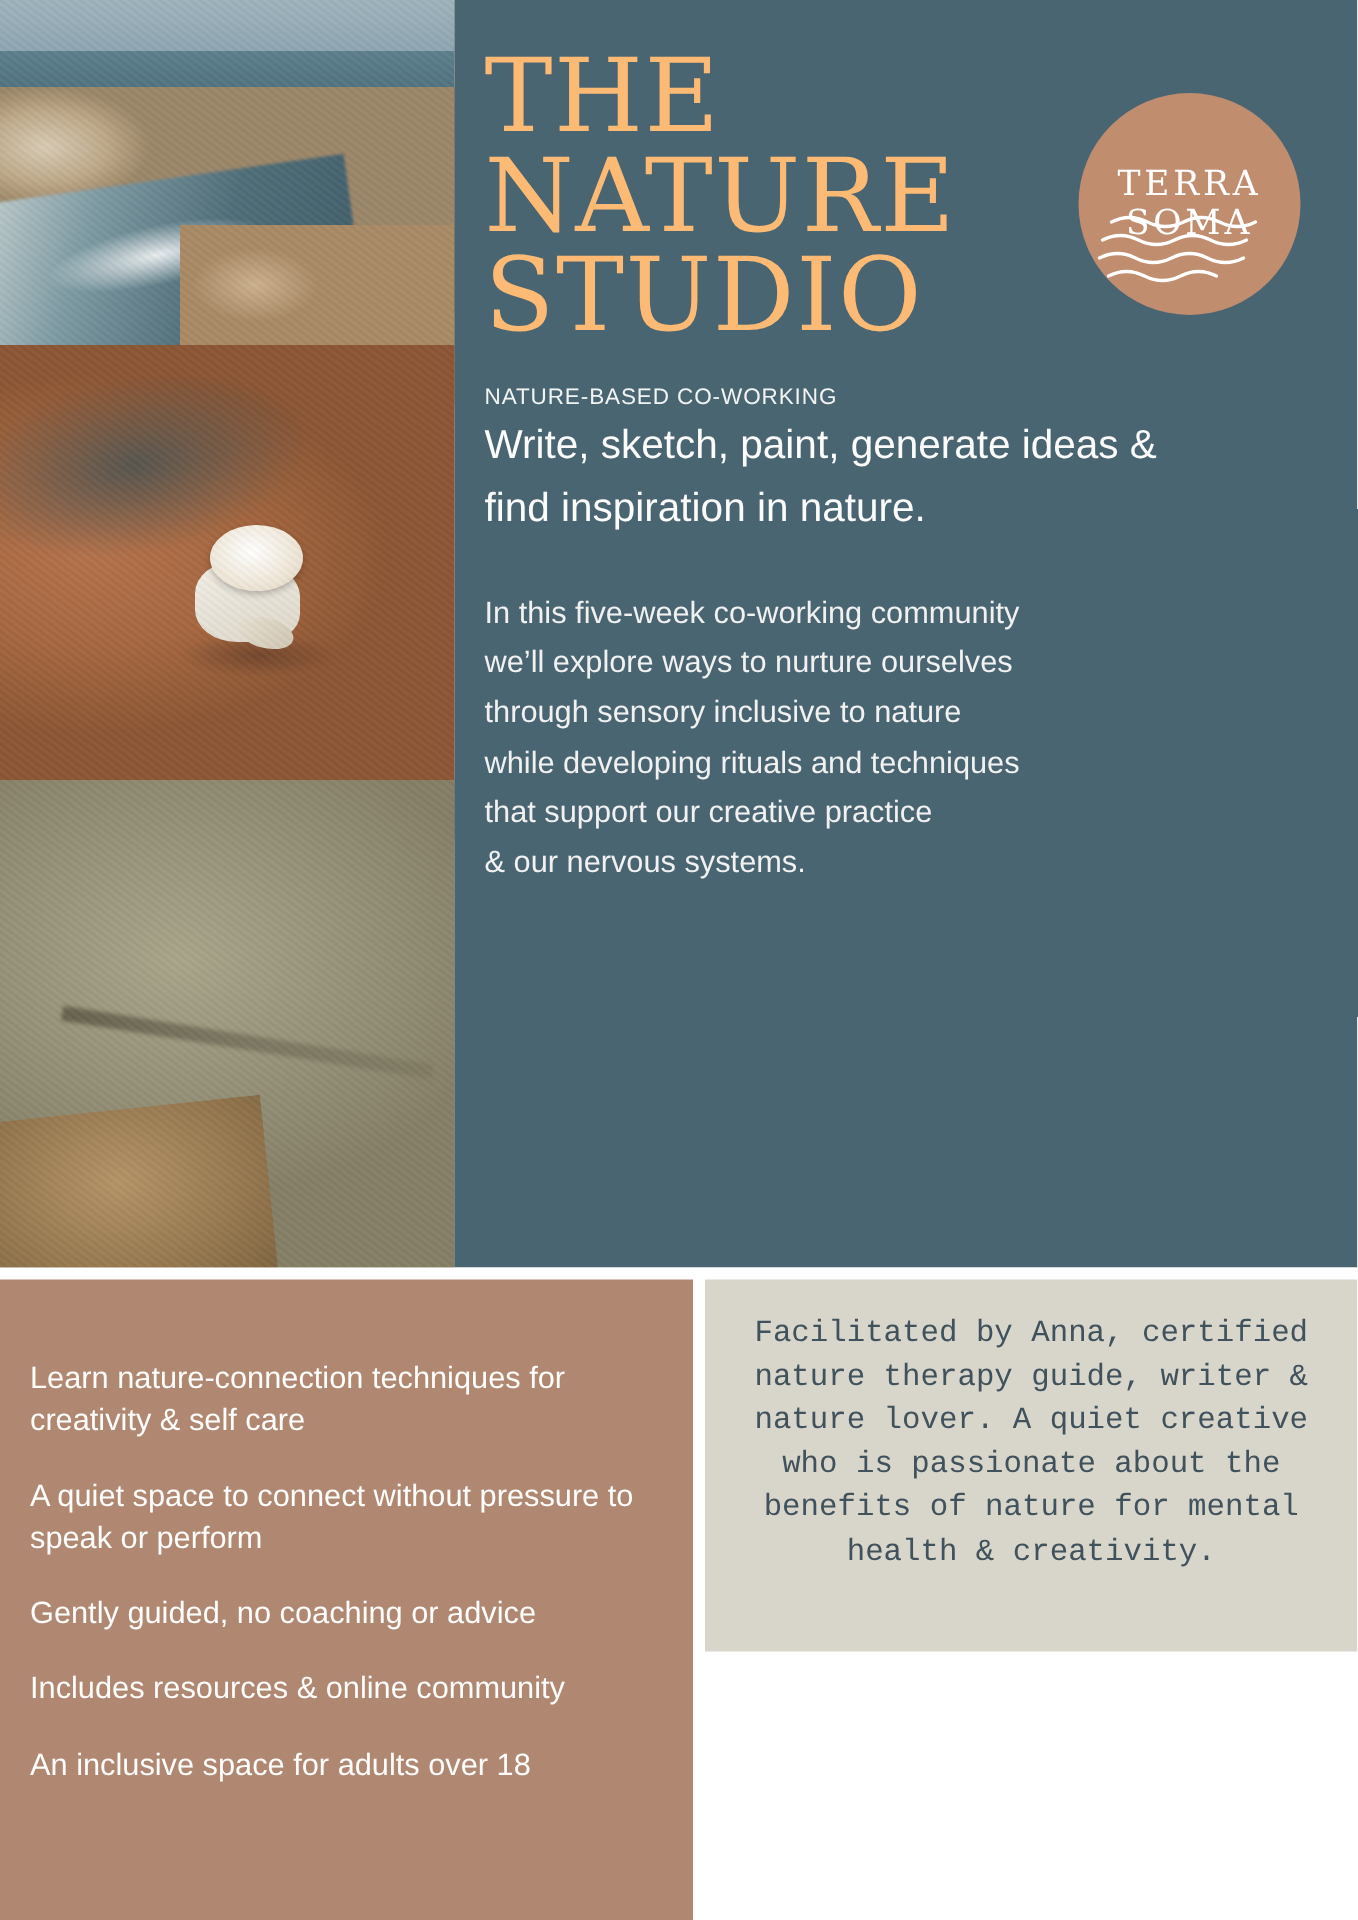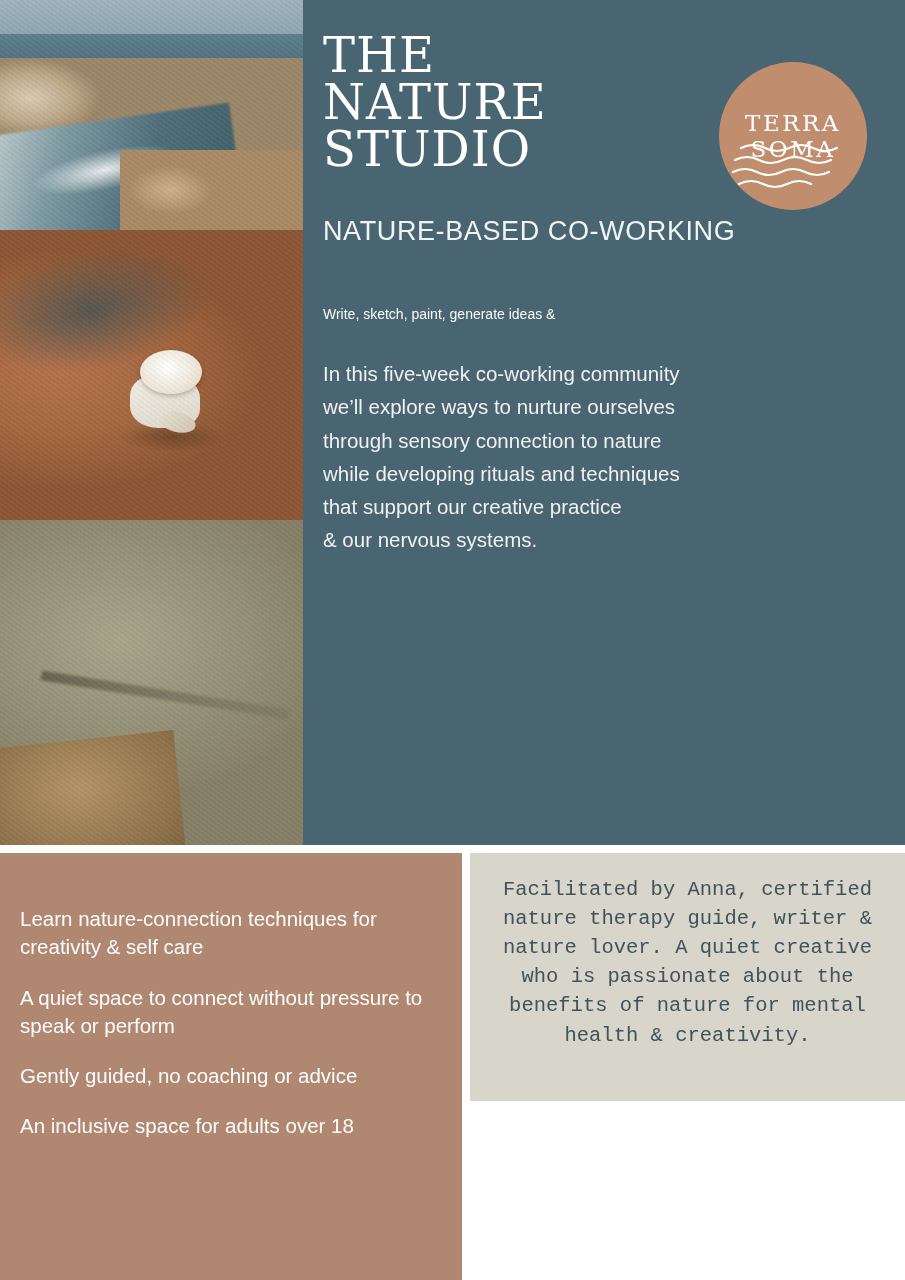--- a/index.html
+++ b/index.html
@@ -138,39 +138,38 @@
     background: #4a6572;
     color: #ffffff;
     padding: 28px 40px 0 20px;
   }
 
   .title {
     font-family: "DejaVu Serif", serif;
     font-weight: 400;
     letter-spacing: 1px;
     line-height: 0.98;
-    font-size: 48px;
-    color: #ffffff;
+    font-size: 68px;
+    color: #fdba74;
     margin-top: 4px;
     text-transform: uppercase;
   }
   .title span { display: block; }
 
   .subtitle {
-    margin-top: 38px;
-    font-size: 27px;
+    margin-top: 22px;
+    font-size: 15px;
     letter-spacing: 0.6px;
     line-height: 1.5;
     color: #f2f4f4;
   }
   .subtitle span { display: block; }
 
   .lede {
-    margin-top: 52px;
-    font-size: 14px;
+    font-size: 27px;
     line-height: 1.55;
     color: #fbfbfa;
   }
   .lede span { display: block; }
 
   .body-copy {
     margin-top: 32px;
     font-size: 20.5px;
     line-height: 1.62;
     color: #f0f1f0;
@@ -297,40 +296,42 @@
         <span>NATURE</span>
         <span>STUDIO</span>
       </div>
 
       <div class="subtitle">
         <span>NATURE-BASED CO-WORKING</span>
       </div>
 
       <div class="lede">
         <span>Write, sketch, paint, generate ideas  &amp;</span>
+        <span>find inspiration in nature.</span>
       </div>
 
       <div class="body-copy">
         <span>In this five-week co-working community</span>
         <span>we’ll explore ways to nurture ourselves</span>
-        <span>through sensory connection to nature</span>
+        <span>through sensory inclusive to nature</span>
         <span>while developing rituals and techniques</span>
         <span>that support our creative practice</span>
         <span>&amp; our nervous systems.</span>
       </div>
 
     </div>
   </div>
 
   <div class="bottom-section">
 
     <div class="benefits">
       <div class="benefit">Learn nature-connection techniques for creativity &amp; self care</div>
       <div class="benefit">A quiet space to connect without pressure to speak or perform</div>
       <div class="benefit">Gently guided, no coaching or advice</div>
+      <div class="benefit">Includes resources &amp; online community</div>
       <div class="benefit">An inclusive space for adults over 18</div>
     </div>
 
     <div class="facilitator">Facilitated by Anna, certified nature therapy guide, writer &amp; nature lover. A quiet creative who is passionate about the benefits of nature for mental health &amp; creativity.</div>
 
 
   </div>
 </div>
 
 </body></html>

